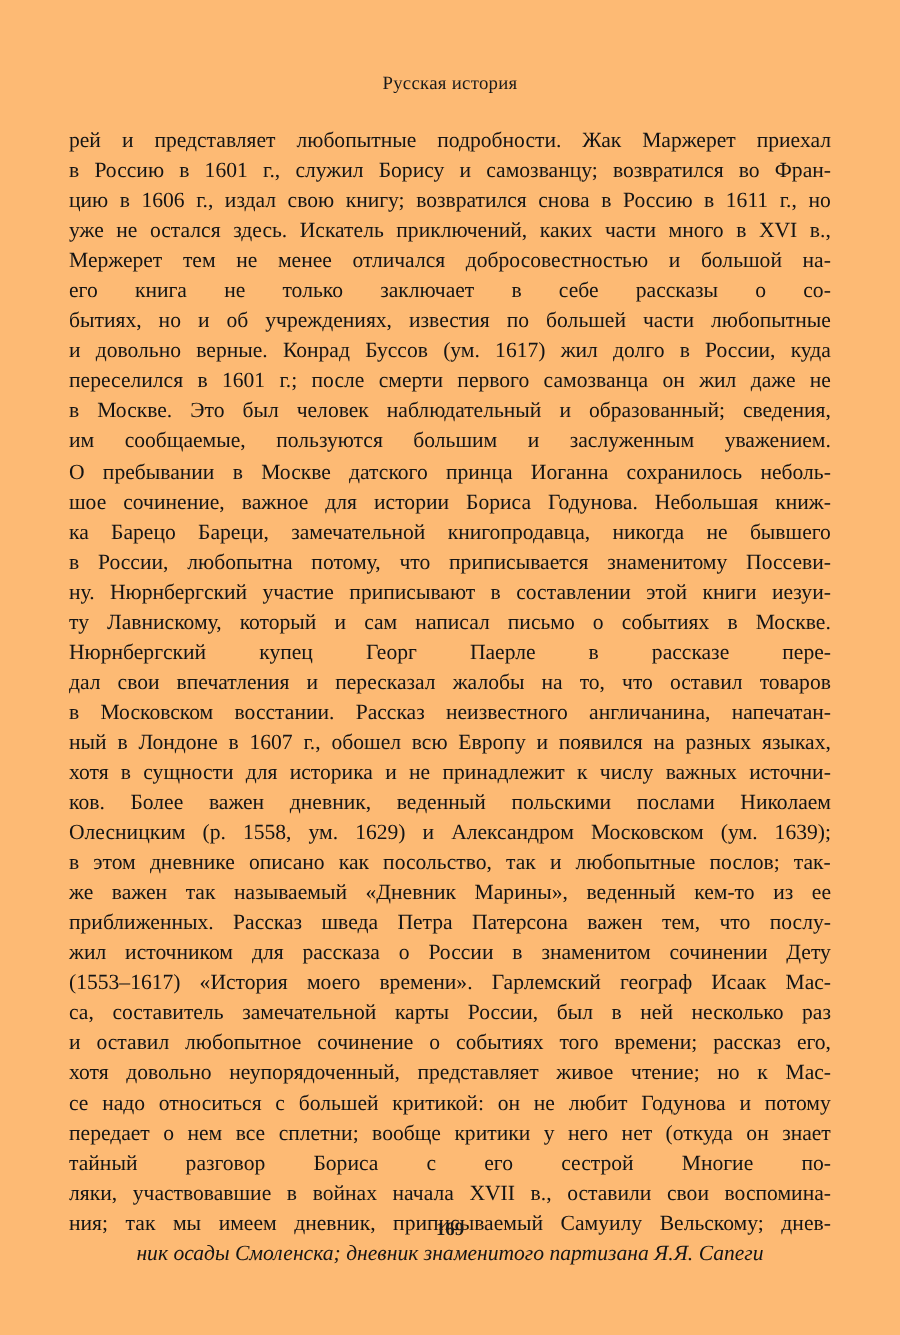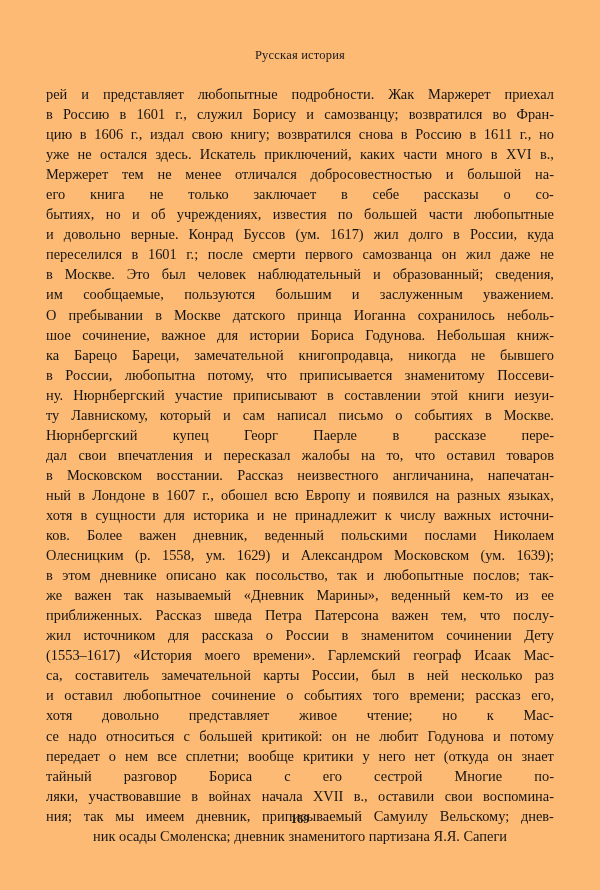--- a/index.html
+++ b/index.html
@@ -48,20 +48,21 @@
   .ln.just {
     display: flex;
     justify-content: space-between;
     white-space: normal;
   }
   .ln.just > span {
     white-space: pre;
   }
   .ln.last {
     display: block;
+    font-style: italic;
   }
   .folio {
     position: absolute;
     top: 812px;
     left: 0;
     width: 600px;
     text-align: center;
     font-size: 12.5px;
     color: #1a1a1a;
     font-weight: bold;
@@ -440,20 +441,21 @@
         <span>о</span>
         <span>событиях</span>
         <span>того</span>
         <span>времени;</span>
         <span>рассказ</span>
         <span>его,</span>
       </div>
       <div class="ln just">
         <span>хотя</span>
         <span>довольно</span>
+        <span>неупорядоченный,</span>
         <span>представляет</span>
         <span>живое</span>
         <span>чтение;</span>
         <span>но</span>
         <span>к</span>
         <span>Мас-</span>
       </div>
       <div class="ln just">
         <span>се</span>
         <span>надо</span>

